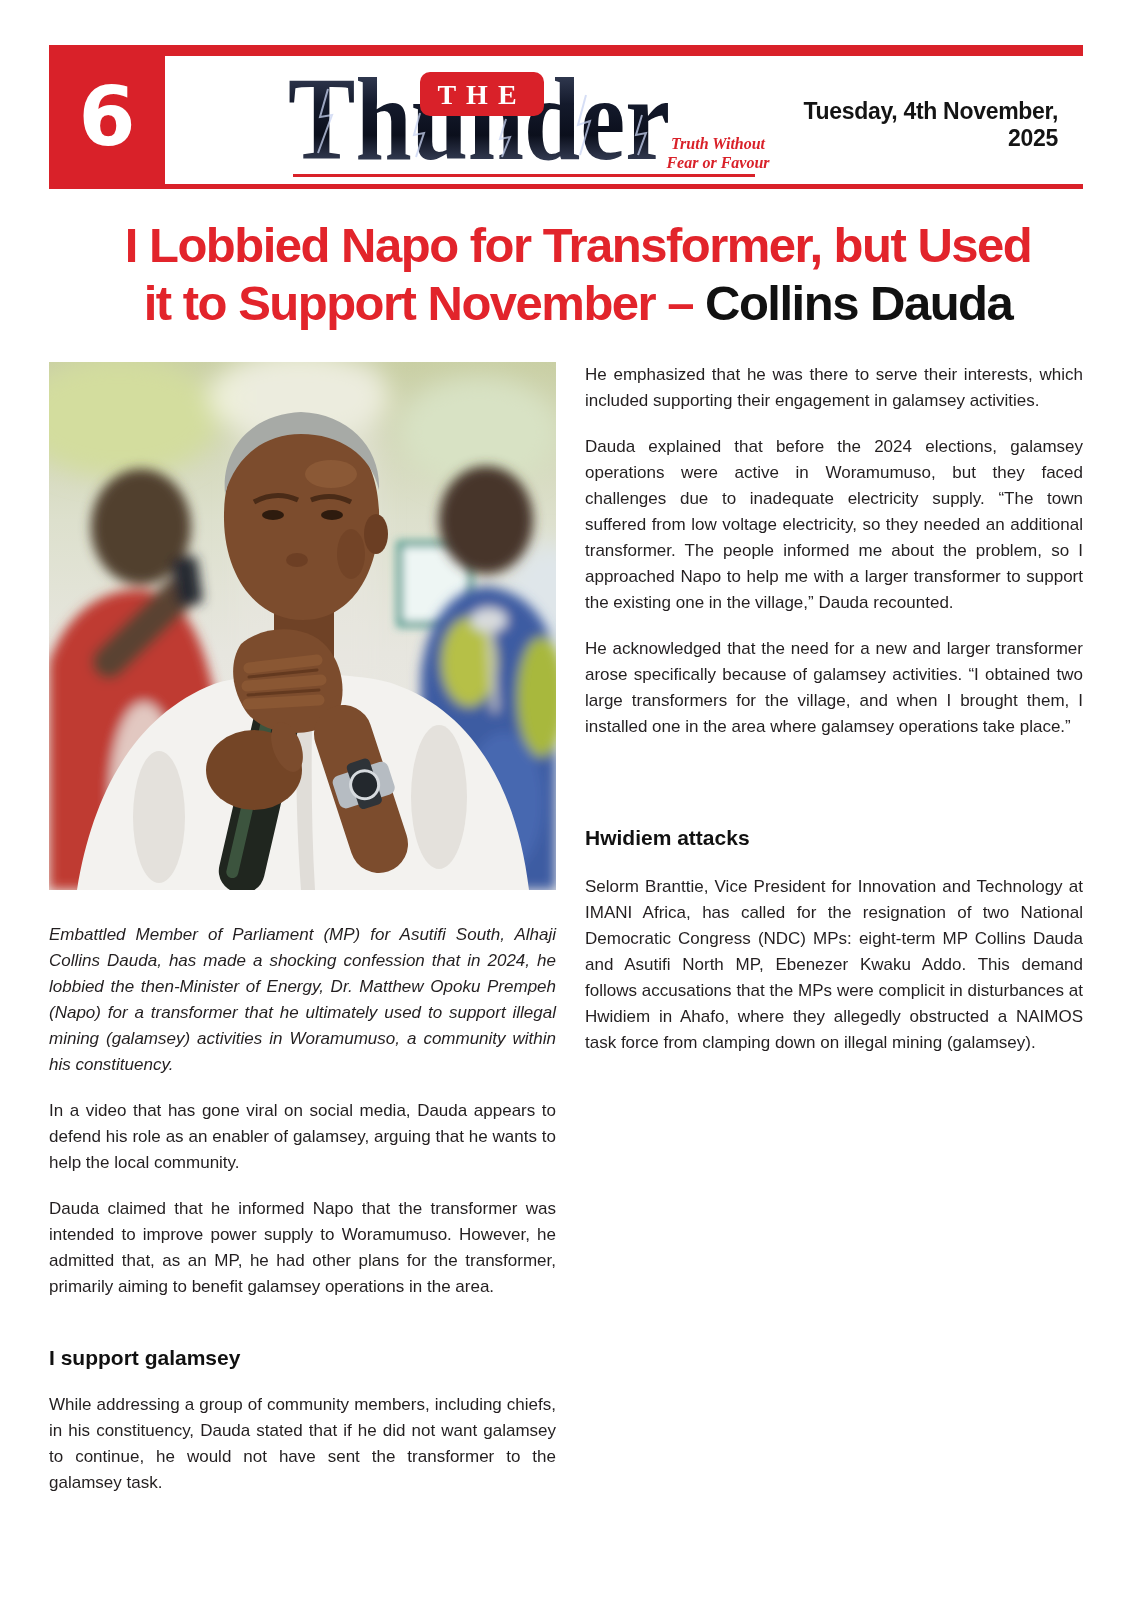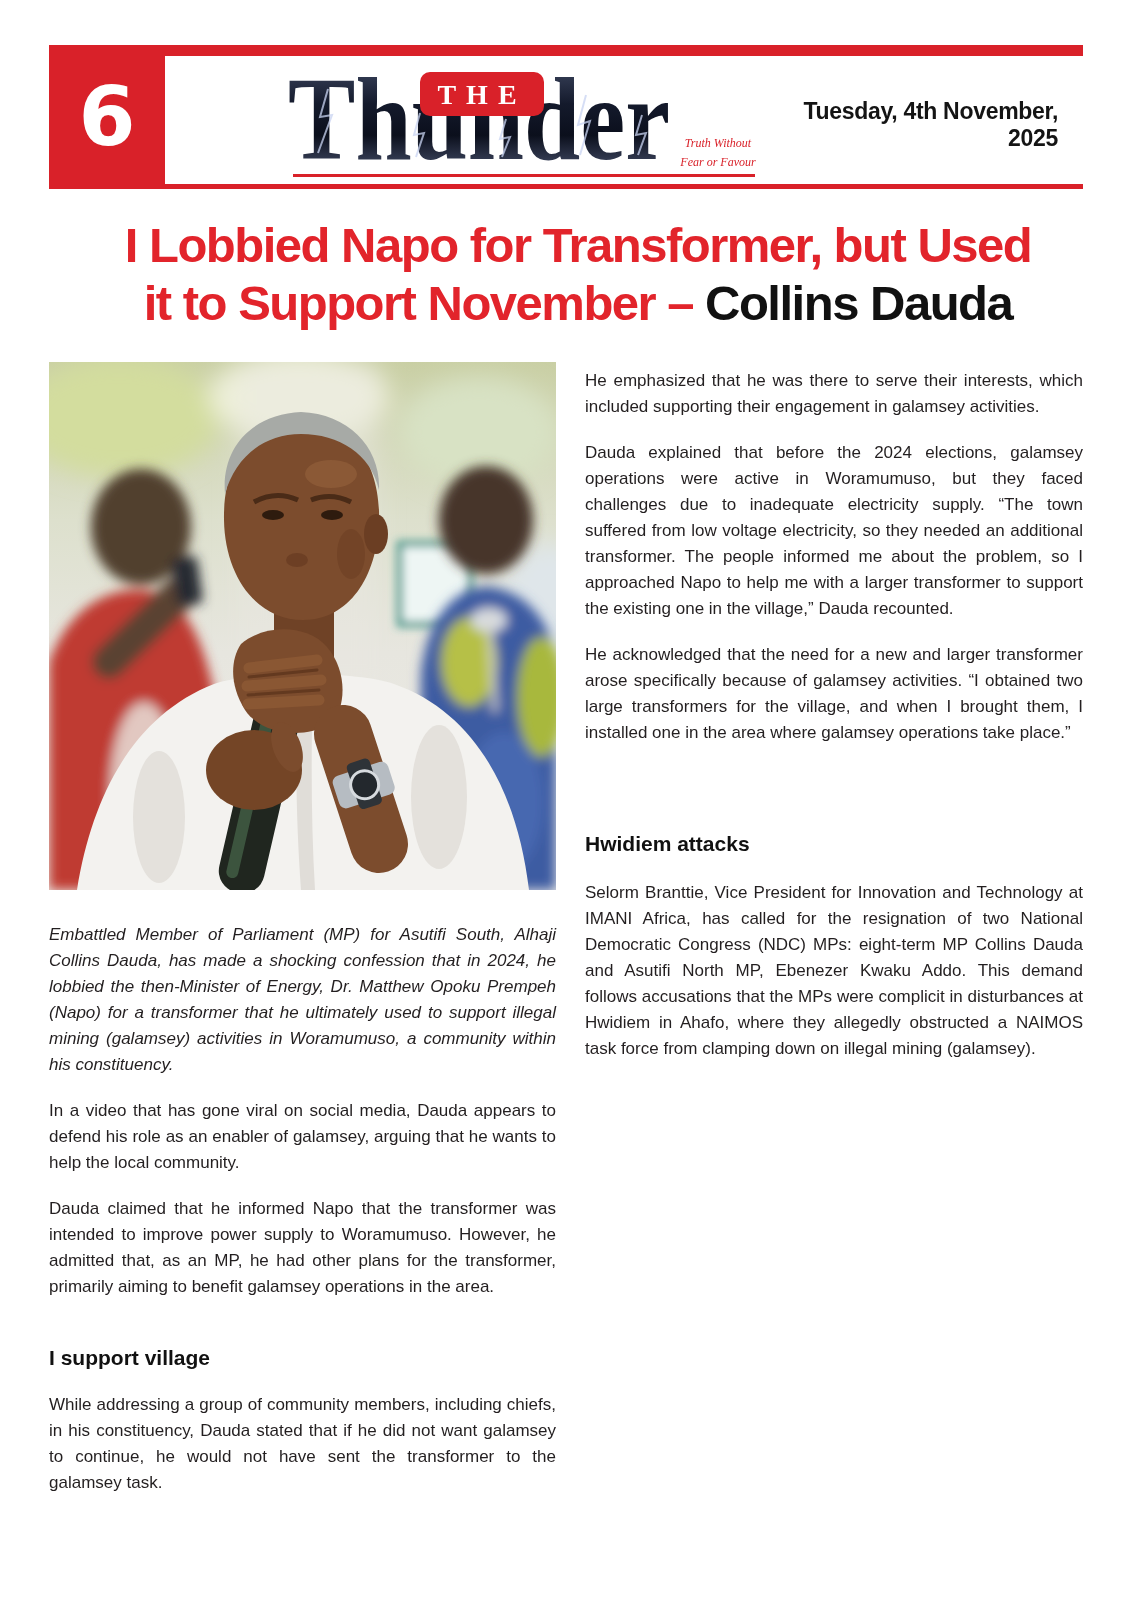--- a/index.html
+++ b/index.html
@@ -10,36 +10,36 @@
     margin:0 auto;
   }
   
   .mast-topbar   { position:absolute; left:49px;  top:45px;  width:1034px; height:11px; background:#d92129; }
   .mast-botline  { position:absolute; left:49px;  top:184px; width:1034px; height:5px;  background:#d92129; }
   .pagenum-box   { position:absolute; left:49px;  top:45px;  width:116px;  height:143px; background:#d92129;
                    display:flex; align-items:center; justify-content:center; }
   .pagenum-box span { color:#ffffff; font-family:"DejaVu Sans", sans-serif; font-weight:bold; font-size:82px; line-height:1; }
   .logo-wrap     { position:absolute; left:270px; top:55px; width:520px; height:135px;text-align:center; }
   .tagline       { position:absolute; left:662px; top:134px; width:112px; text-align:center;
-                   font-family:"Liberation Serif", serif; font-style:italic; font-weight:normal;
-                   font-size:12px; line-height:19px; color:#d92129; }
+                   font-family:"Liberation Serif", serif; font-style:italic; font-weight:bold;
+                   font-size:16px; line-height:19px; color:#d92129; }
   .issue-date    { position:absolute; left:760px; top:98px; width:298px; text-align:right;
                    font-weight:bold; font-size:23px; color:#141414; letter-spacing:-0.3px; }
   
   .headline { position:absolute; left:48px; top:216px; width:1060px; text-align:center;
               font-weight:bold; font-size:49px; line-height:58px; letter-spacing:-1.5px; }
   .headline .hl-red   { color:#e2242b; }
   .headline .hl-black { color:#111111; margin-left:12px; }
   
   .col { position:absolute; top:362px; }
   .col-left  { left:49px;  width:507px; }
   .col-right { left:585px; width:498px; }
   .col p { font-size:17px; line-height:26px; text-align:justify; margin:0 0 20px 0; color:#231f20; }
   .col p.first-left { margin-top:32px;font-style:italic; }
-  .col-right p.first-right { margin-top:6px; }
+  .col-right p.first-right { }
   h2.subhead { font-size:21px; font-weight:bold; color:#111111; }
   .col-left  h2.subhead { margin:46px 0 22px 0; }
   .col-right h2.subhead { margin:86px 0 24px 0; }
   
   .photo { width:507px; height:528px; display:block; overflow:hidden; }
   .photo svg { display:block; }
 </style>
 </head>
 <body>
 
@@ -188,21 +188,21 @@
             <circle cx="316" cy="423" r="14" fill="#23282d" stroke="#d7dbdf" stroke-width="3"></circle>
           </g>
         </g>
       </svg>
     </div>
 
     <p class="first-left">Embattled Member of Parliament (MP) for Asutifi South, Alhaji Collins Dauda, has made a shocking confession that in 2024, he lobbied the then-Minister of Energy, Dr. Matthew Opoku Prempeh (Napo) for a transformer that he ultimately used to support illegal mining (galamsey) activities in Woramumuso, a community within his constituency.</p>
     <p>In a video that has gone viral on social media, Dauda appears to defend his role as an enabler of galamsey, arguing that he wants to help the local community.</p>
     <p>Dauda claimed that he informed Napo that the transformer was intended to improve power supply to Woramumuso. However, he admitted that, as an MP, he had other plans for the transformer, primarily aiming to benefit galamsey operations in the area.</p>
 
-    <h2 class="subhead">I support village</h2>
+    <h2 class="subhead">I support galamsey</h2>
 
     <p>While addressing a group of community members, including chiefs, in his constituency, Dauda stated that if he did not want galamsey to continue, he would not have sent the transformer to the galamsey task.</p>
   </div>
 
   <div class="col col-right">
     <p class="first-right">He emphasized that he was there to serve their interests, which included supporting their engagement in galamsey activities.</p>
     <p>Dauda explained that before the 2024 elections, galamsey operations were active in Woramumuso, but they faced challenges due to inadequate electricity supply. “The town suffered from low voltage electricity, so they needed an additional transformer. The people informed me about the problem, so I approached Napo to help me with a larger transformer to support the existing one in the village,” Dauda recounted.</p>
     <p>He acknowledged that the need for a new and larger transformer arose specifically because of galamsey activities. “I obtained two large transformers for the village, and when I brought them, I installed one in the area where galamsey operations take place.”</p>
 
     <h2 class="subhead">Hwidiem attacks</h2>

